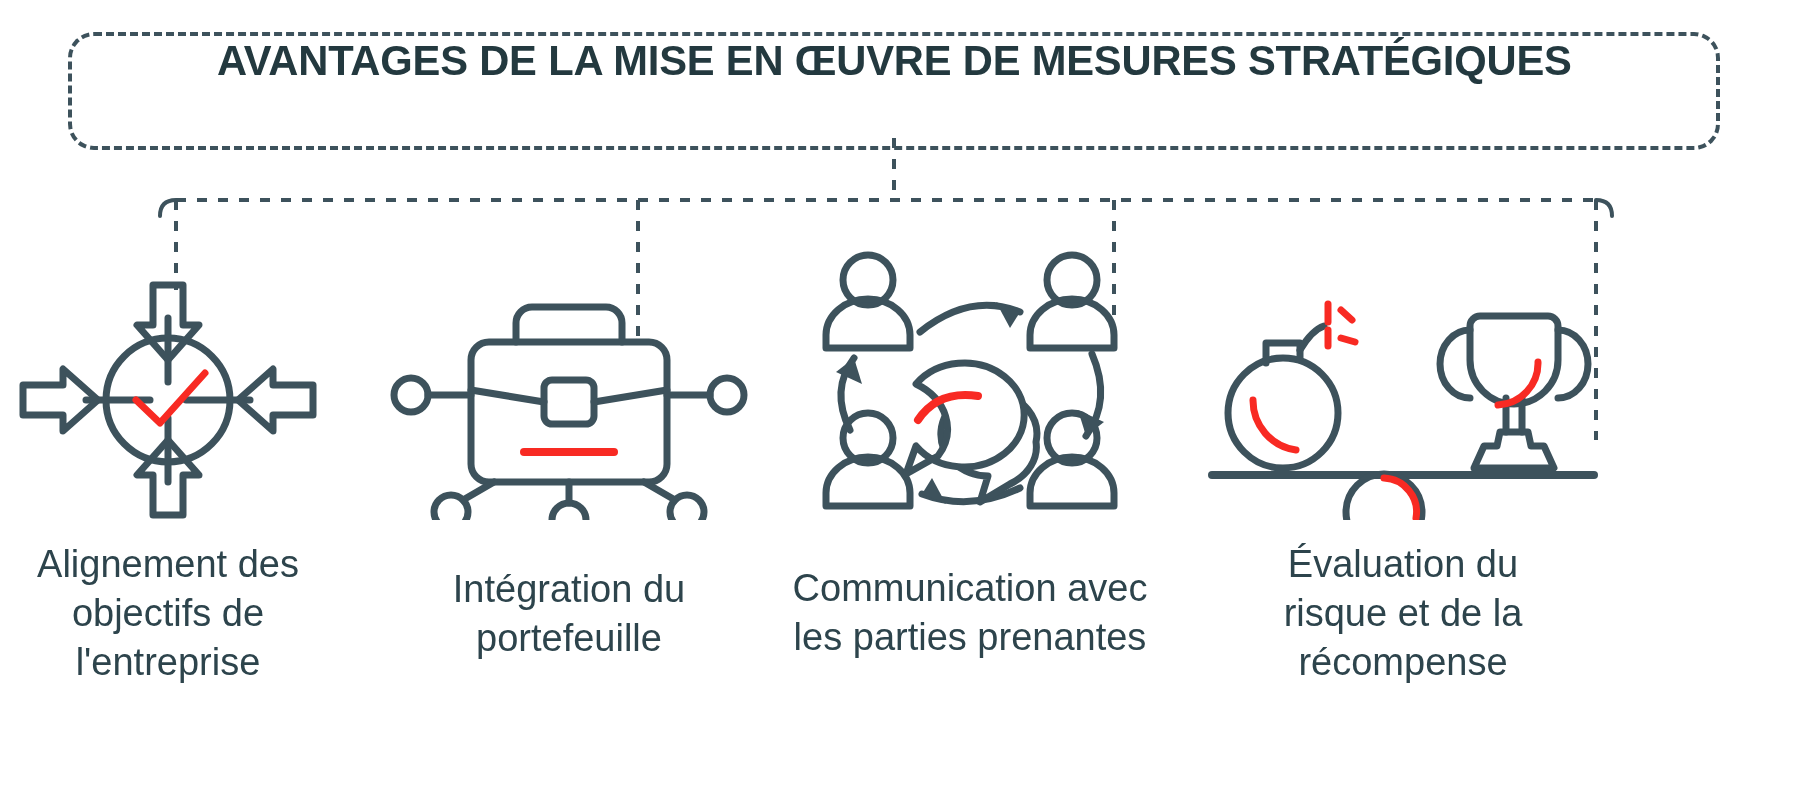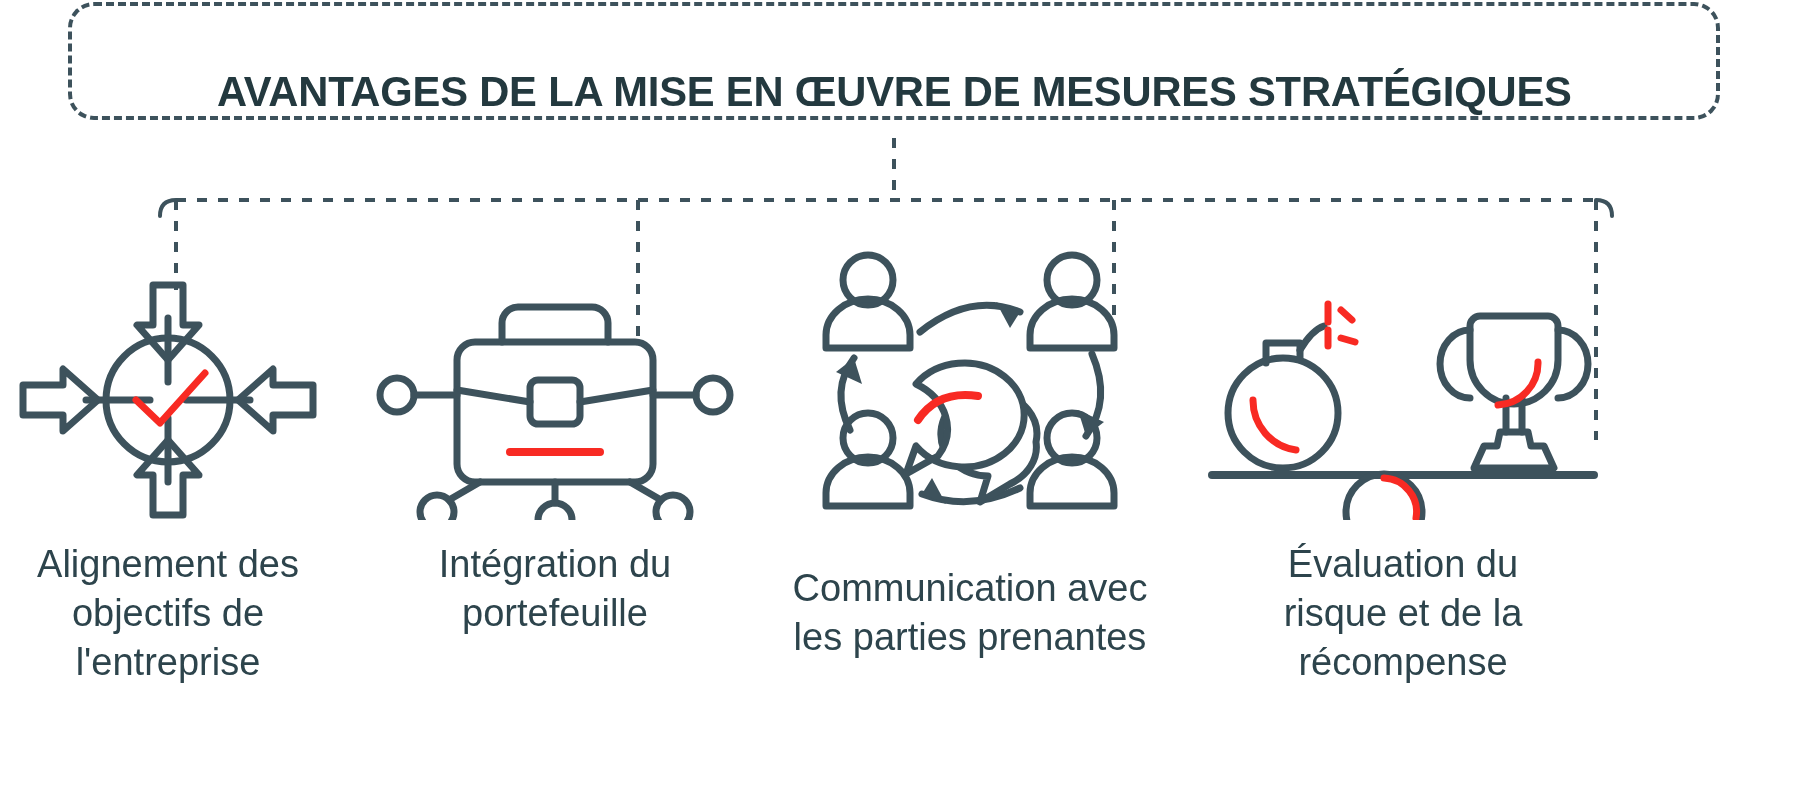--- a/index.html
+++ b/index.html
@@ -17,28 +17,28 @@
     position: relative;
     width: 1800px;
     height: 800px;
     background: #ffffff;
   }
 
   
   #title-box {
     position: absolute;
     left: 68px;
-    top: 2px;
+    top: 32px;
     width: 1652px;
     height: 118px;
     box-sizing: border-box;
     border: 4px dashed #3d525c;
     border-radius: 26px;
     display: flex;
-    align-items: flex-end;
+    align-items: flex-start;
     justify-content: center;
   }
   #title-text {
     color: #23393f;
     font-family: "Liberation Sans", sans-serif;
     font-weight: bold;
     font-size: 43px;
     letter-spacing: -0.2px;
     white-space: nowrap;
     text-align: center;
@@ -58,21 +58,21 @@
   
   .column {
     position: absolute;
     top: 250px;
     width: 420px;
     display: flex;
     flex-direction: column;
     align-items: center;
   }
   .col-1 { left: -42px; }
-  .col-2 { left: 345px; }
+  .col-2 { left: 359px; gap: 25px; }
   .col-3 { left: 760px; gap: 24px; }
   .col-4 { left: 1193px; }
 
   .icon-wrap {
     height: 270px;
     width: 420px;
     display: flex;
     align-items: flex-end;
     justify-content: center;
   }

